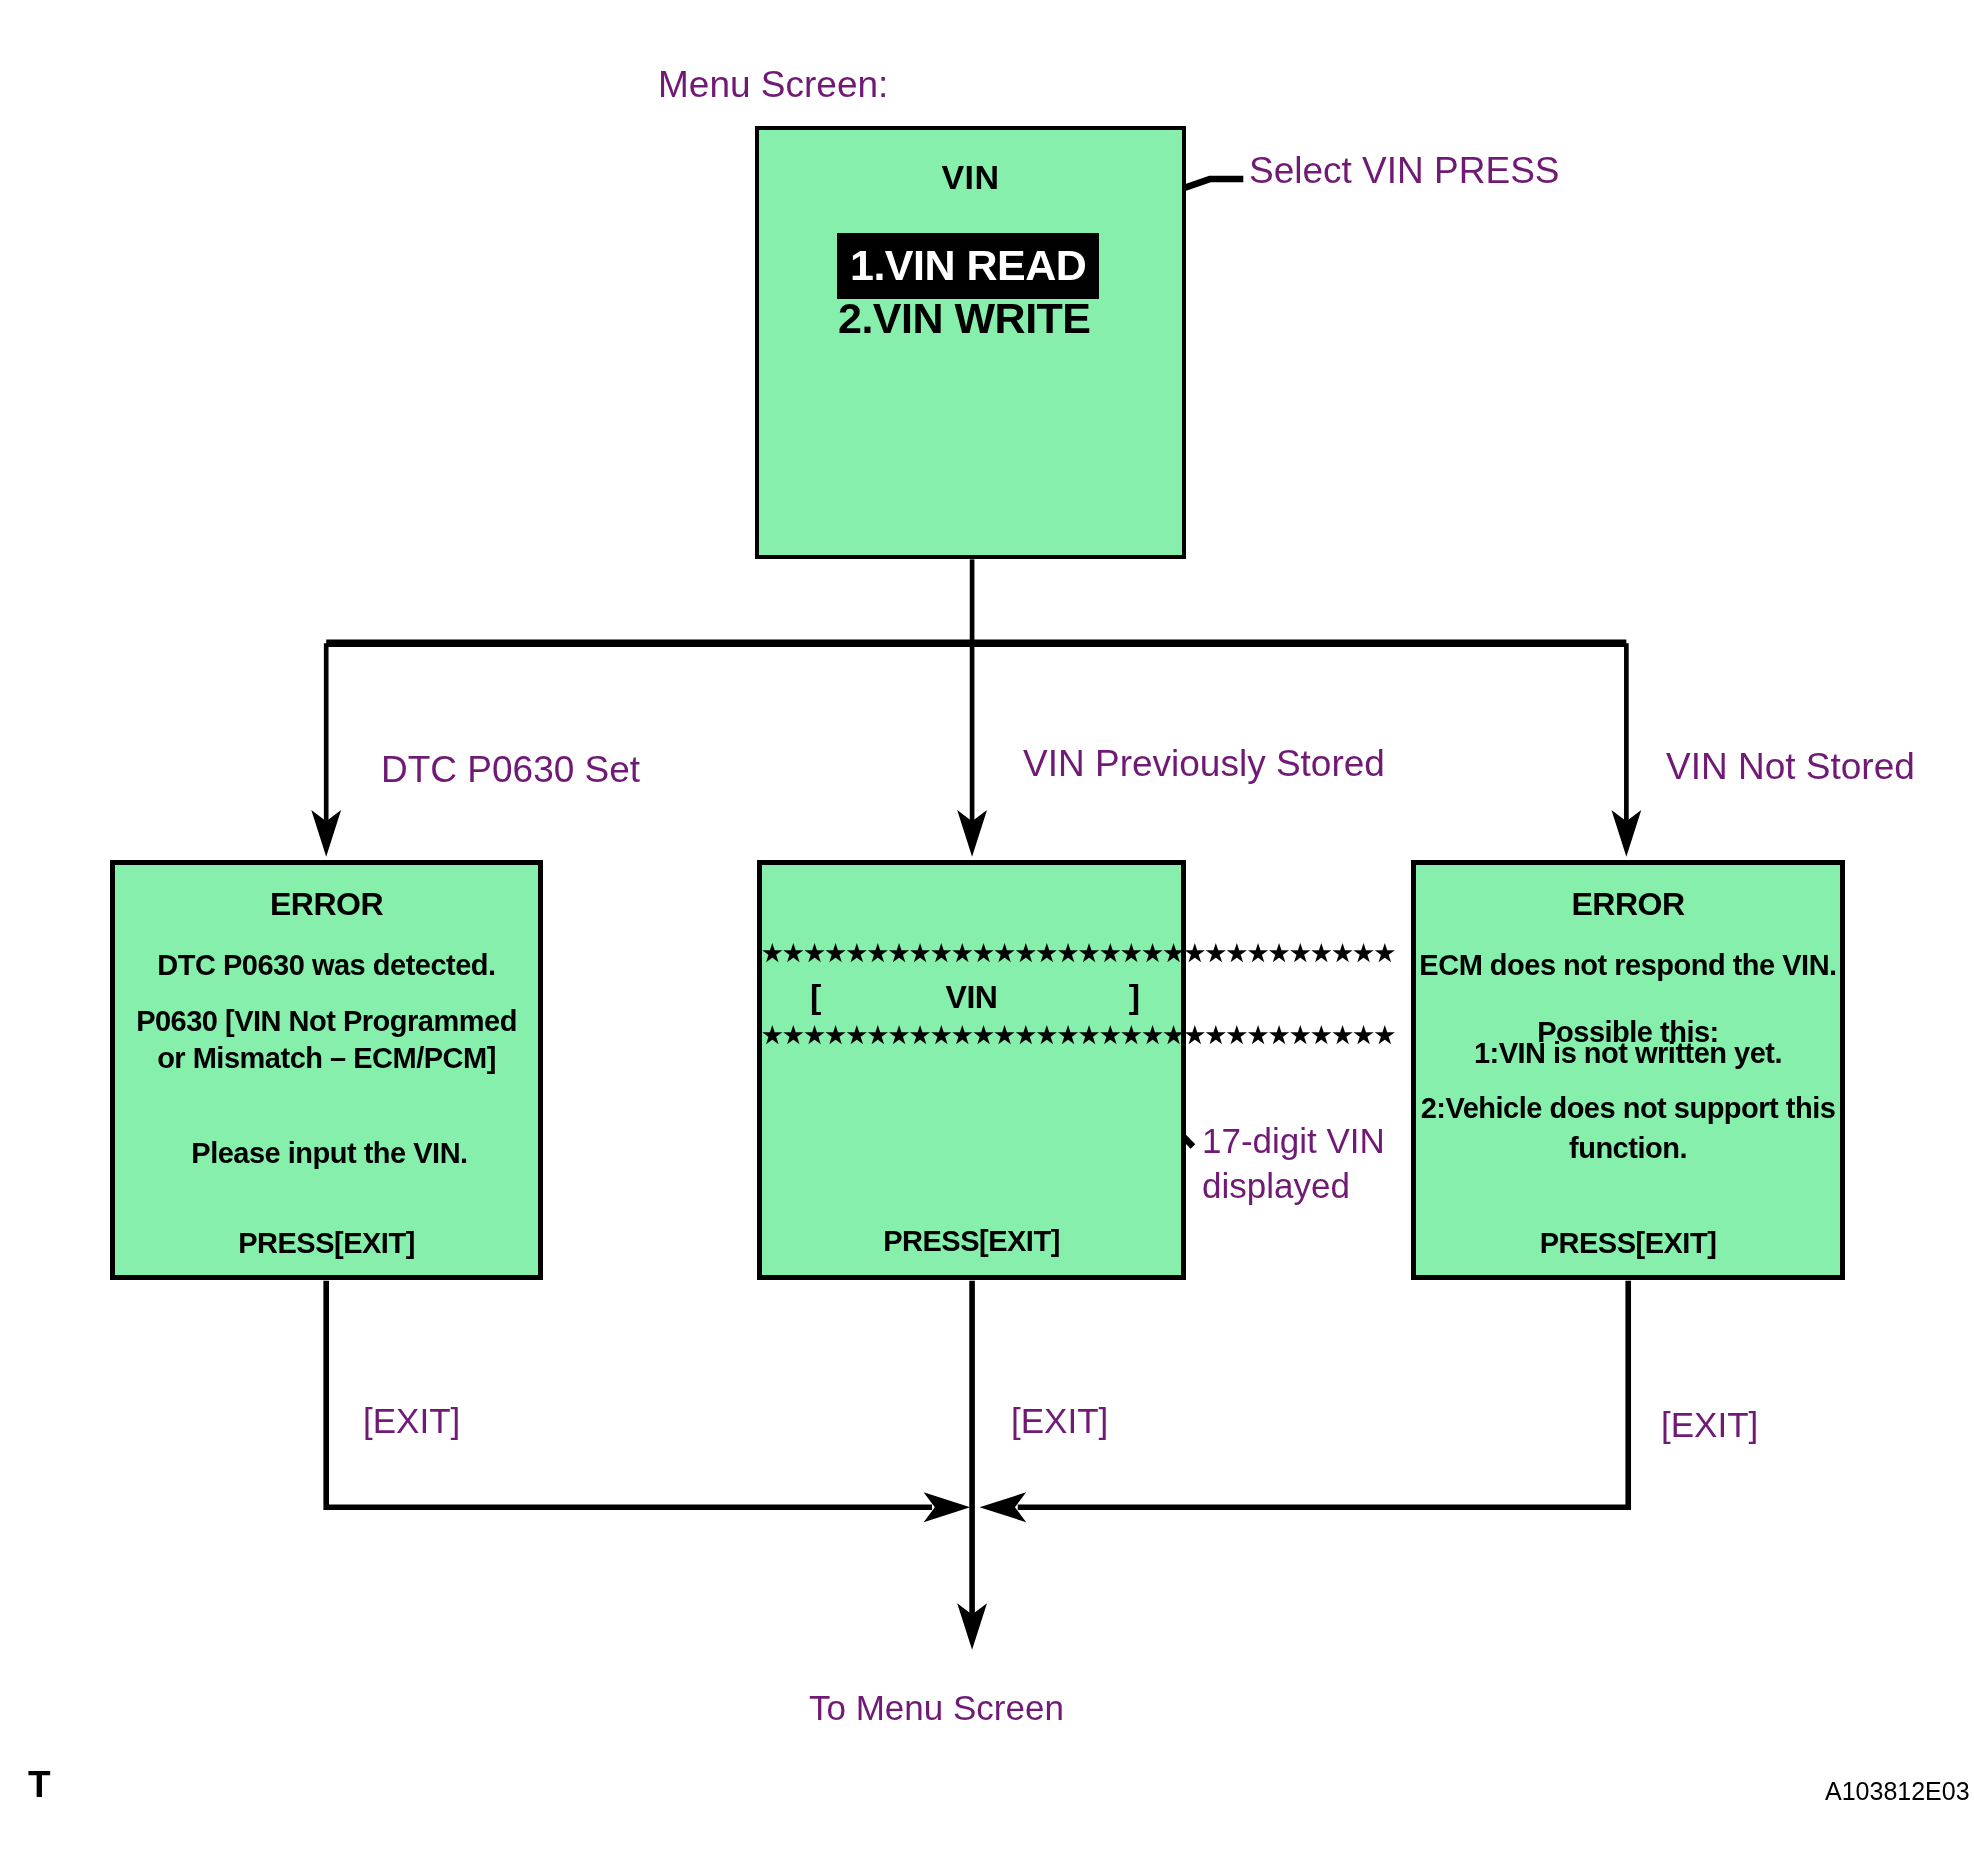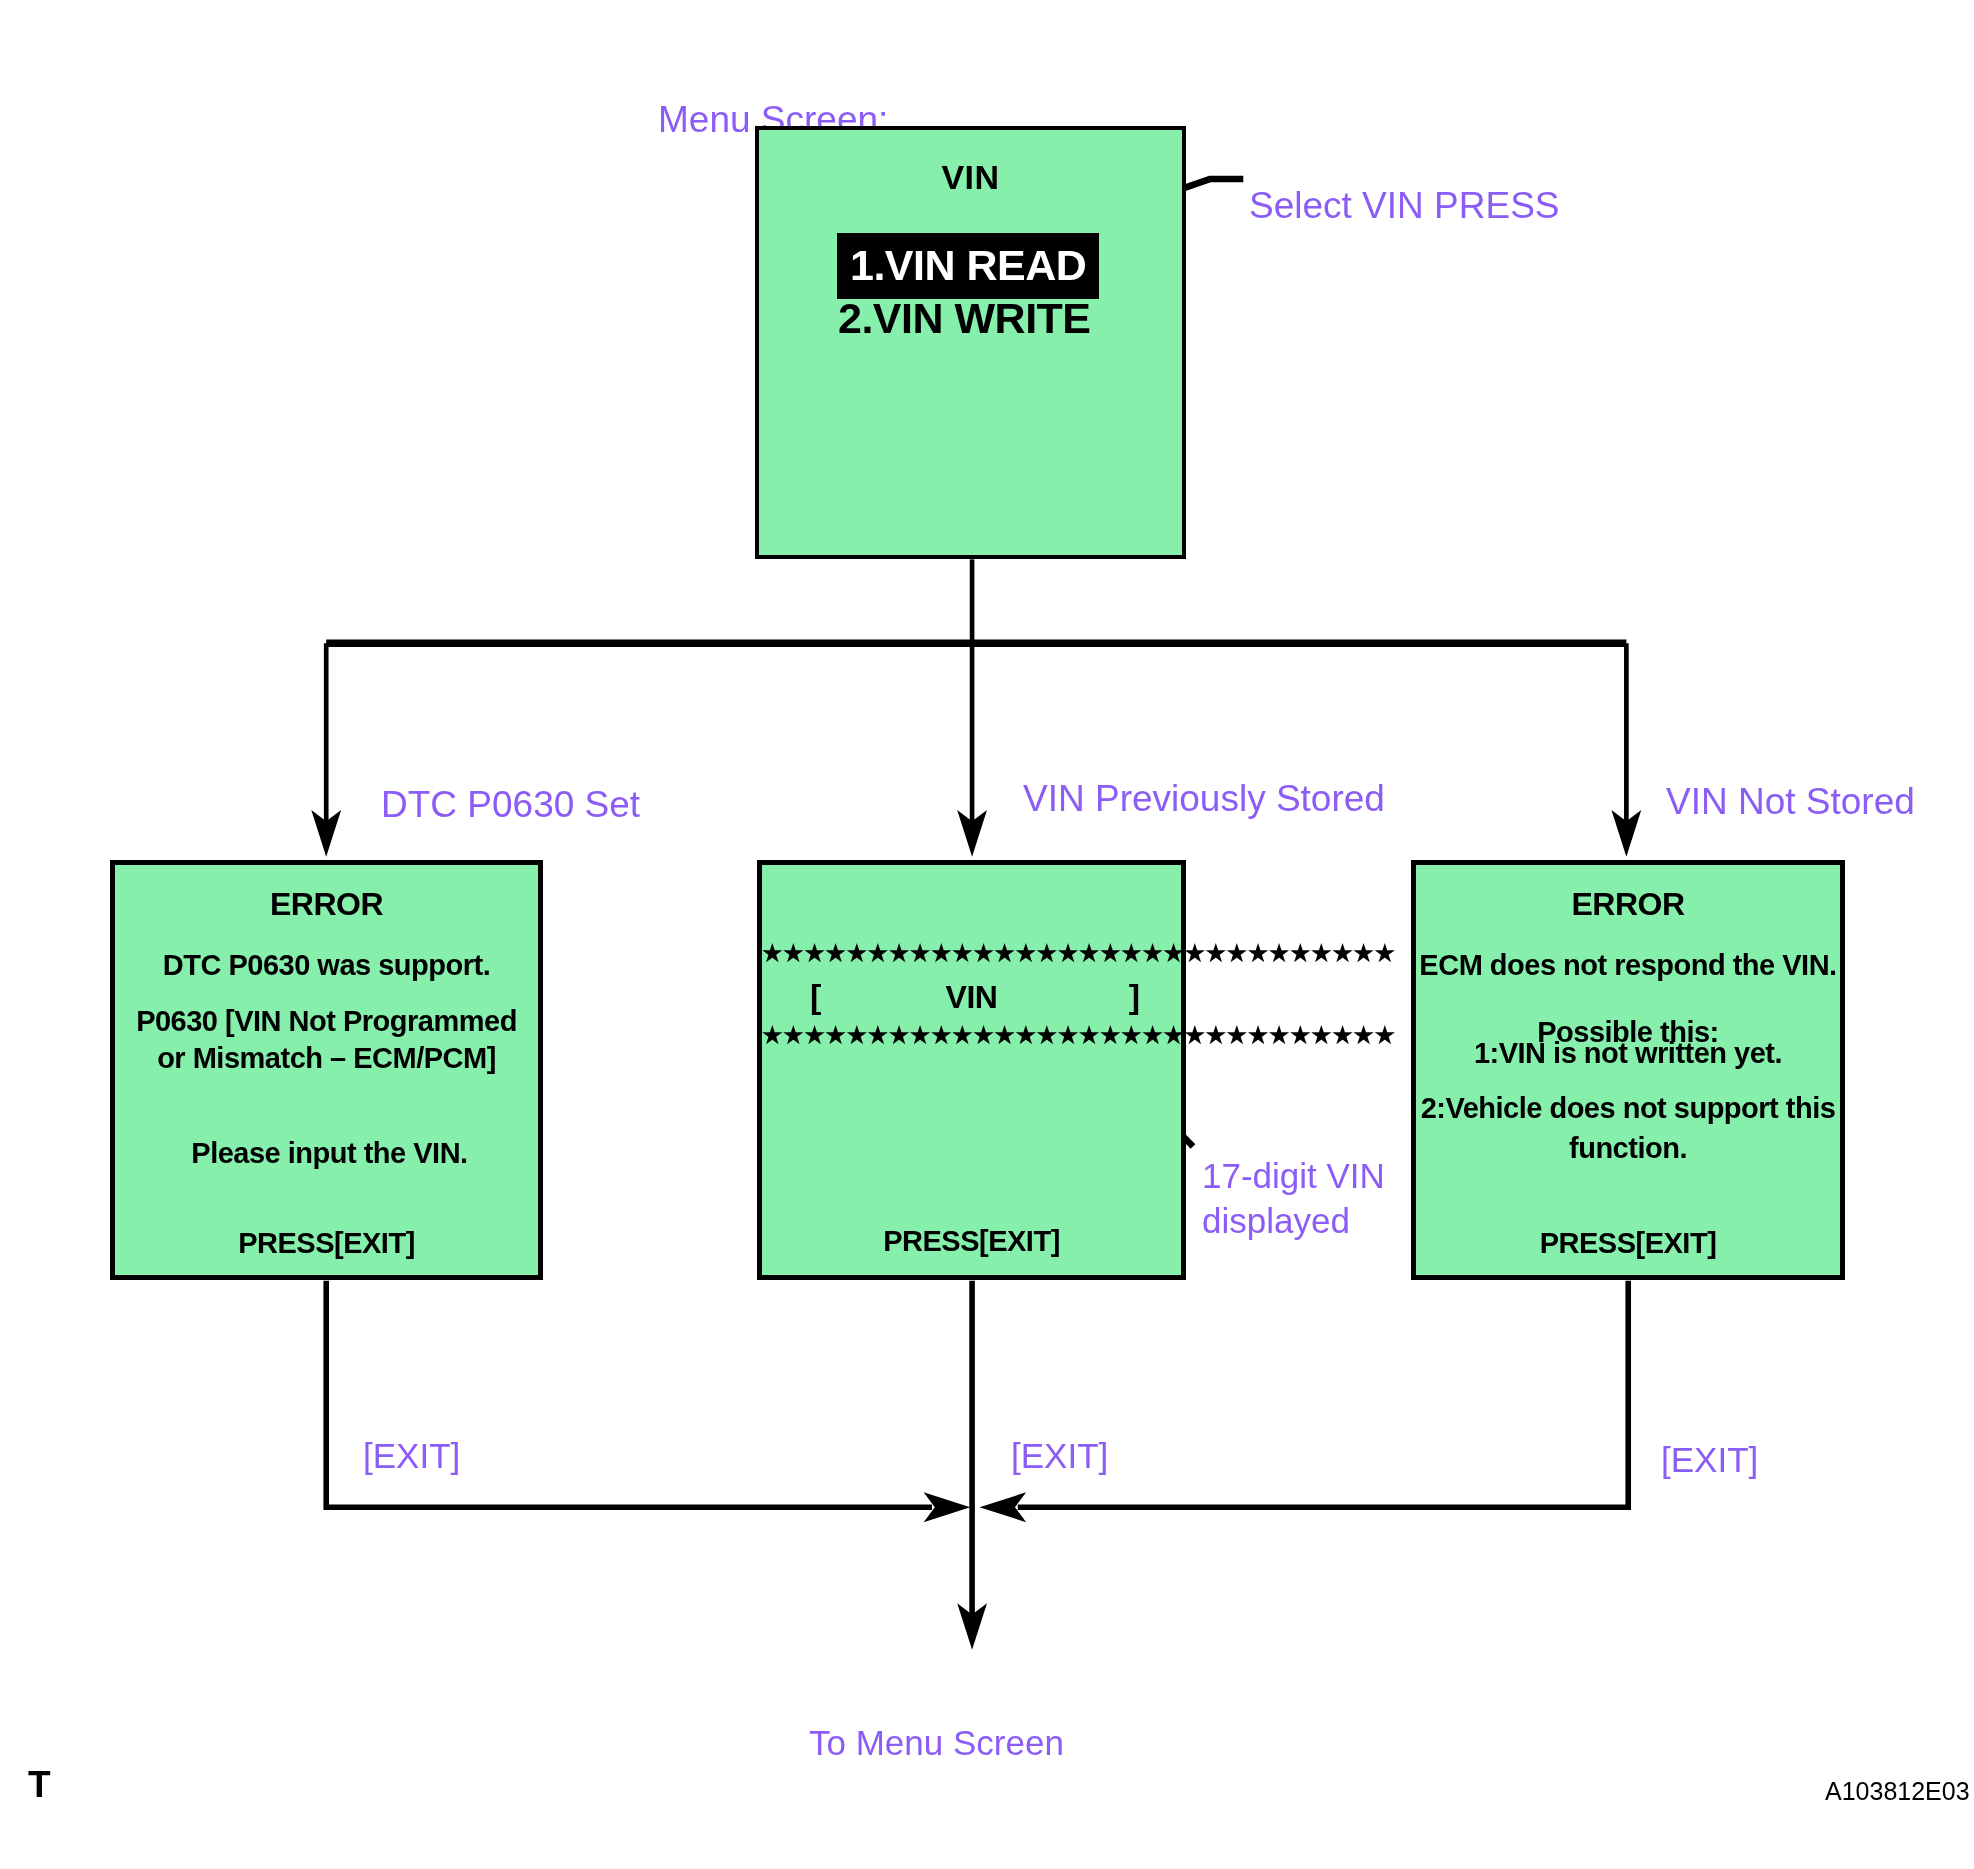--- a/index.html
+++ b/index.html
@@ -10,22 +10,21 @@
     font-family:"Liberation Sans", sans-serif;
     color:#000;
     overflow:hidden;
   }
   svg.connectors{position:absolute;left:0;top:0;}
   .lbl{
     position:absolute;
     font-size:37px;
     line-height:1.1;
     white-space:nowrap;
-    color:#8b5cf6;
-    margin-top:35px;
+    color:#701a75;
   }
   .lbl.small{font-size:35px;}
   .screen{
     position:absolute;
     border:5.6px solid #000;
     background:#86efac;
     box-sizing:border-box;
   }
   .screen .ln{
     position:absolute;left:0;right:0;
@@ -102,21 +101,21 @@
   </div>
 
   <div class="lbl" style="left:1249px;top:151px;">Select VIN PRESS</div>
 
   <div class="lbl" style="left:381px;top:750px;">DTC P0630 Set</div>
   <div class="lbl" style="left:1023px;top:744px;">VIN Previously Stored</div>
   <div class="lbl" style="left:1666px;top:747px;text-align:center;">VIN Not Stored</div>
 
   <div class="screen" style="left:110px;top:860px;width:433px;height:420px;">
     <div class="ln ttl" style="top:20.5px;">ERROR</div>
-    <div class="ln" style="top:84px;">DTC P0630 was support.</div>
+    <div class="ln" style="top:84px;">DTC P0630 was detected.</div>
     <div class="ln" style="top:140px;">P0630  [VIN Not Programmed</div>
     <div class="ln" style="top:177px;">or Mismatch – ECM/PCM]</div>
     <div class="ln" style="top:272px;padding-left:6px;">Please input the VIN.</div>
     <div class="ln" style="top:362px;">PRESS[EXIT]</div>
   </div>
 
   <div class="screen" style="left:757px;top:860px;width:429px;height:420px;">
     <div class="stars" style="top:75px;">★★★★★★★★★★★★★★★★★★★★★★★★★★★★★★</div>
     <div class="bracket-row">
       <span class="br" style="left:48px;top:112px;">[</span>

